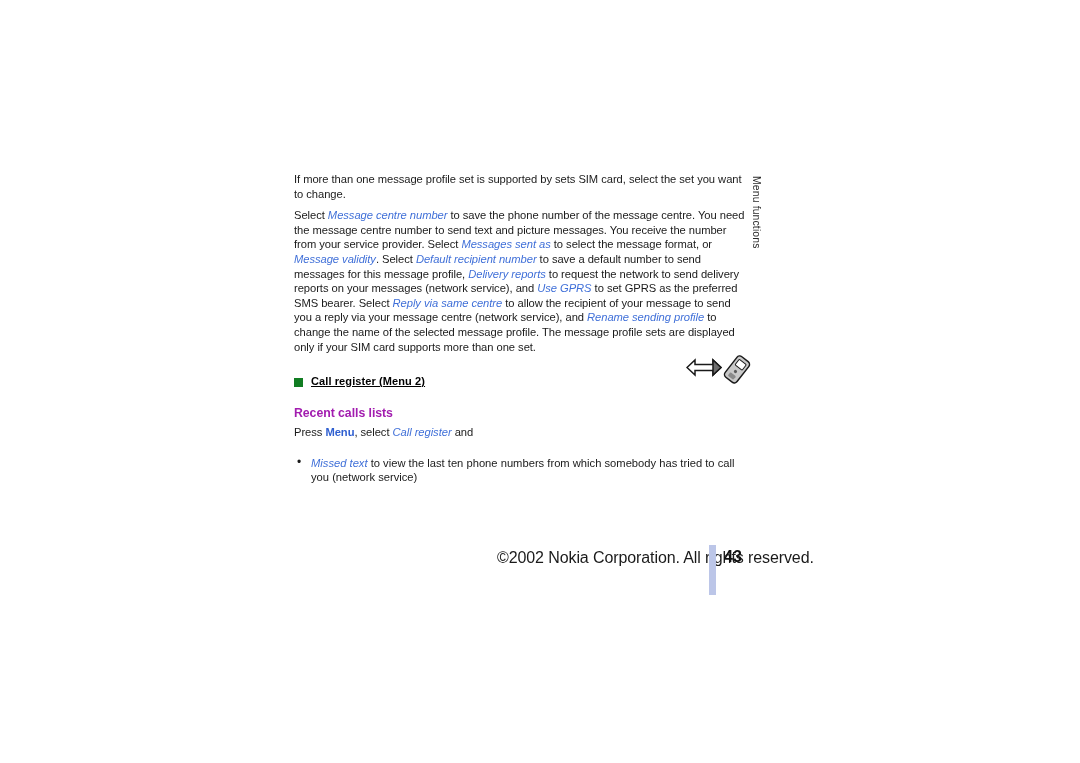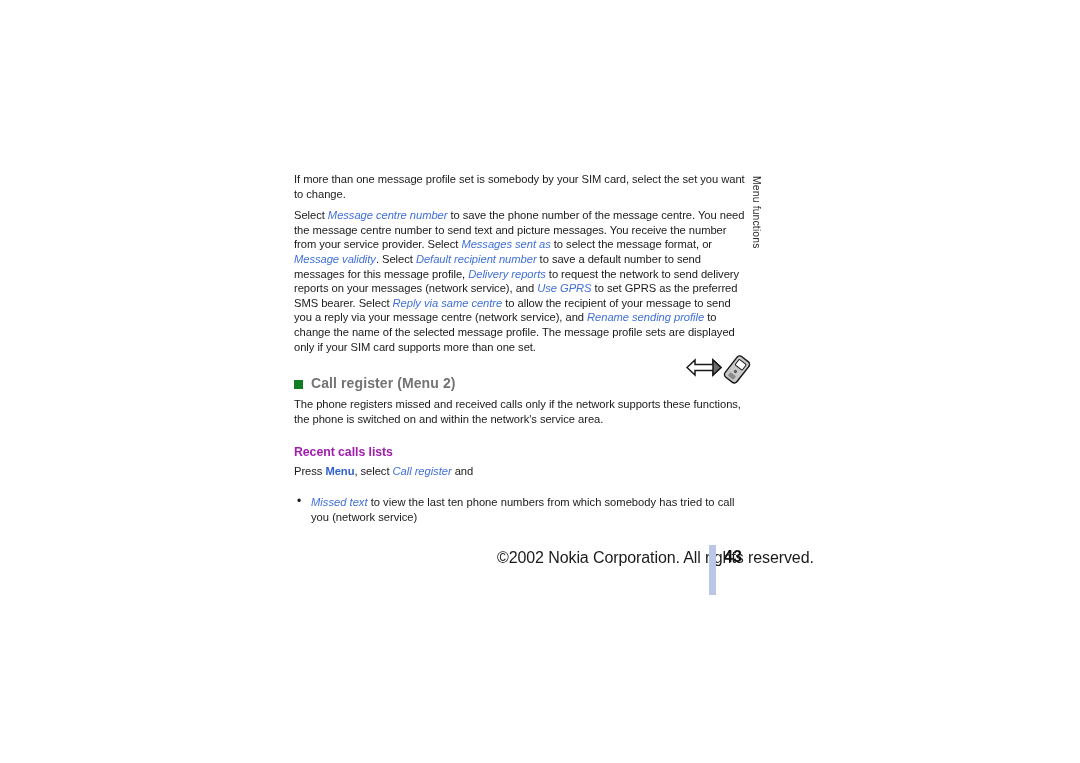--- a/index.html
+++ b/index.html
@@ -61,24 +61,25 @@
   .sq {
     width: 9px;
     height: 9px;
     background: #117d22;
     display: inline-block;
     flex: 0 0 auto;
     position: relative;
     top: 1px;
   }
   .sec-head-text {
-    color: #737373;
-    font-size: 14px;
+    color: #000000;
+    font-size: 11px;
     font-weight: bold;
     letter-spacing: 0.1px;
+    text-decoration: underline;
   }
 
   .sub-head {
     color: #a21caf;
     font-size: 12.3px;
     font-weight: bold;
     margin: 19px 0 5px 0;
     letter-spacing: -0.05px;
   }
 
@@ -187,31 +188,30 @@
         <rect x="7" y="4.5" width="9" height="7" rx="1" ry="1" fill="#ffffff" stroke="#1a1a1a" stroke-width="1"></rect>
         <circle cx="11.5" cy="16.5" r="1.6" fill="#5a5a5a"></circle>
         <rect x="8" y="20" width="7" height="4.5" rx="1" ry="1" fill="#8a8a8a"></rect>
       </g>
     </svg>
   </div>
 
   <div class="content">
 
 
-    <p class="body">If more than one message profile set is somebody by your SIM card, select the set you want to change.</p>
+    <p class="body">If more than one message profile set is supported by sets SIM card, select the set you want to change.</p>
 
     <p class="body"><span>Select </span><span class="it">Message centre number</span><span> to save the phone number of the message centre. You need the message centre number to send text and picture messages. You receive the number from your service provider. Select </span><span class="it">Messages sent as</span><span> to select the message format, or </span><span class="it">Message validity</span><span>. Select </span><span class="it">Default recipient number</span><span> to save a default number to send messages for this message profile, </span><span class="it">Delivery reports</span><span> to request the network to send delivery reports on your messages (network service), and </span><span class="it">Use GPRS</span><span> to set GPRS as the preferred SMS bearer. Select </span><span class="it">Reply via same centre</span><span> to allow the recipient of your message to send you a reply via your message centre (network service), and </span><span class="it">Rename sending profile</span><span> to change the name of the selected message profile. The message profile sets are displayed only if your SIM card supports more than one set.</span></p>
 
     <div class="sec-head">
       <span class="sq"></span>
       <span class="sec-head-text">Call register (Menu 2)</span>
     </div>
 
 
-    <p class="body">The phone registers missed and received calls only if the network supports these functions, the phone is switched on and within the network's service area.</p>
 
     <div class="sub-head">Recent calls lists</div>
 
     <p class="body tight"><span>Press </span><span class="kw">Menu</span><span>, select </span><span class="it">Call register</span><span> and</span></p>
 
     <ul class="blist">
       <li><span class="it">Missed text</span><span> to view the last ten phone numbers from which somebody has tried to call you (network service)</span></li>
     </ul>
 
   </div>

